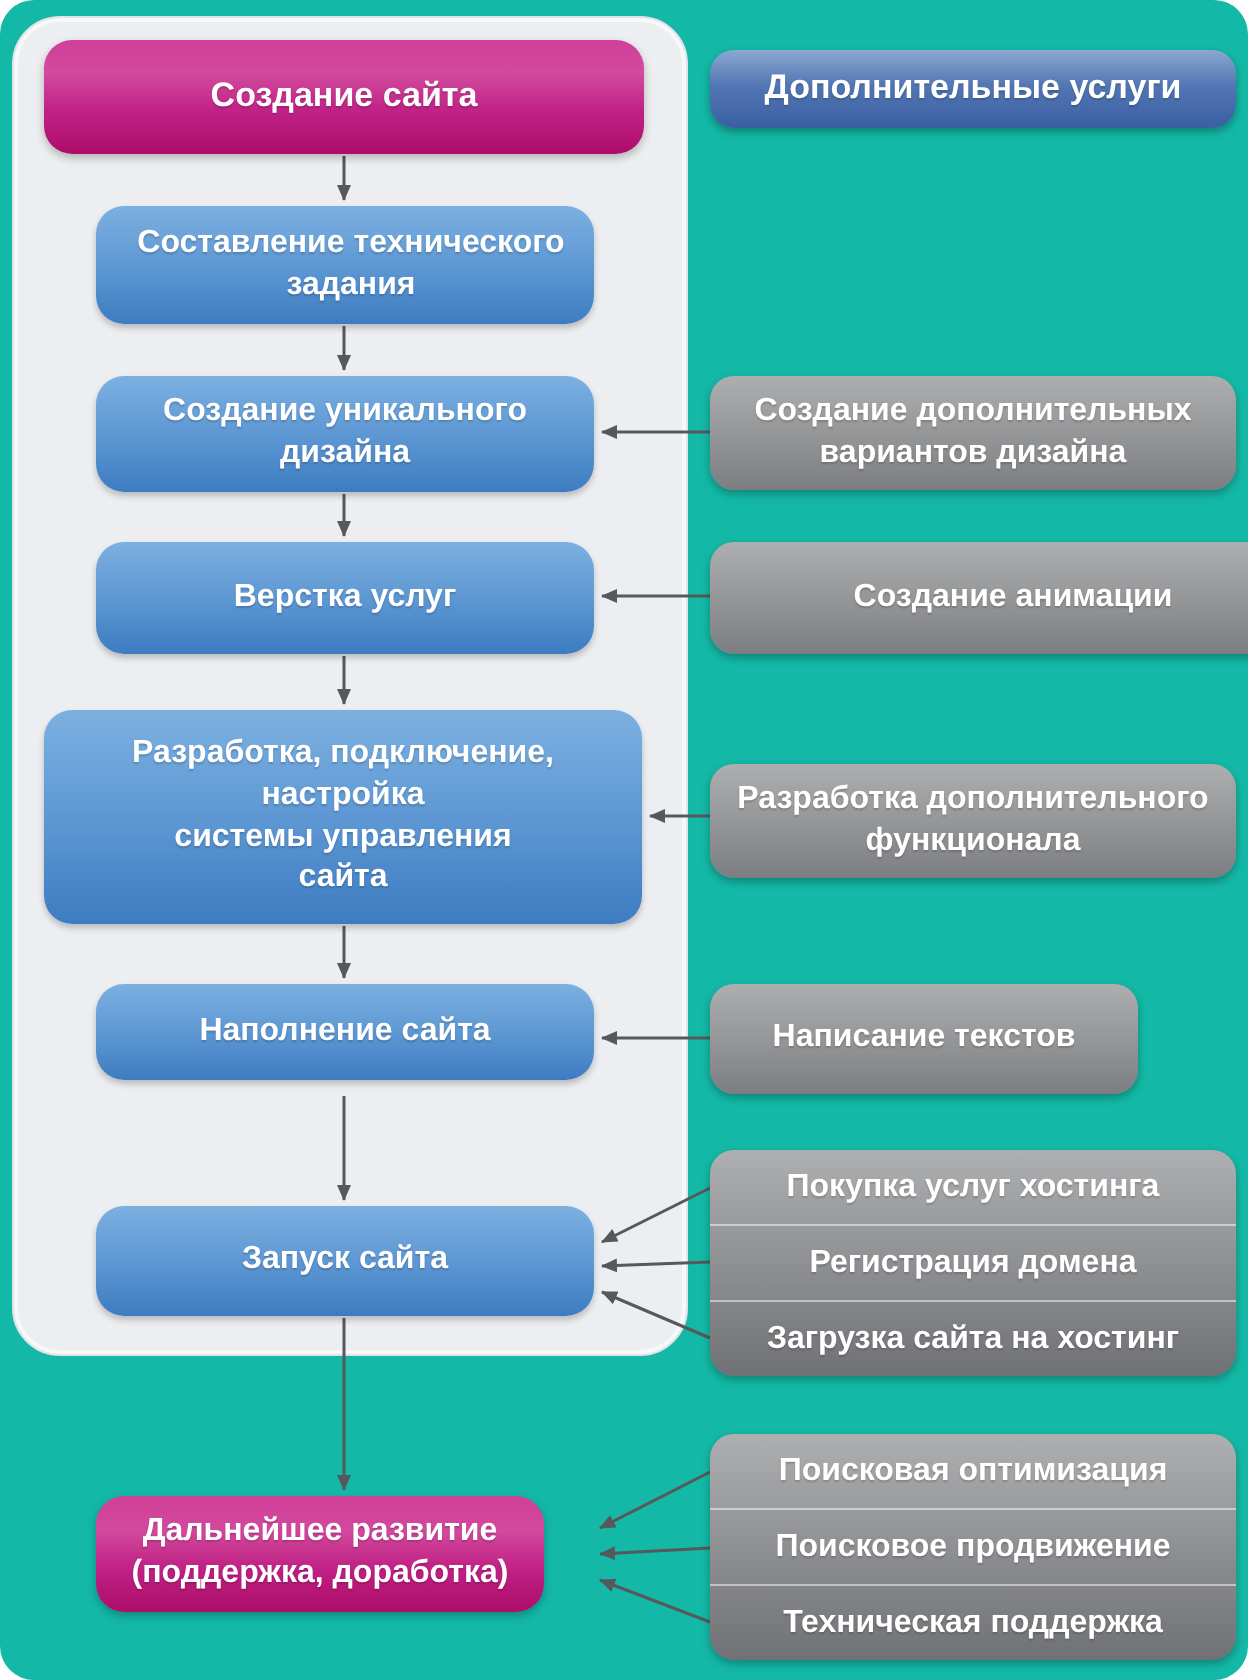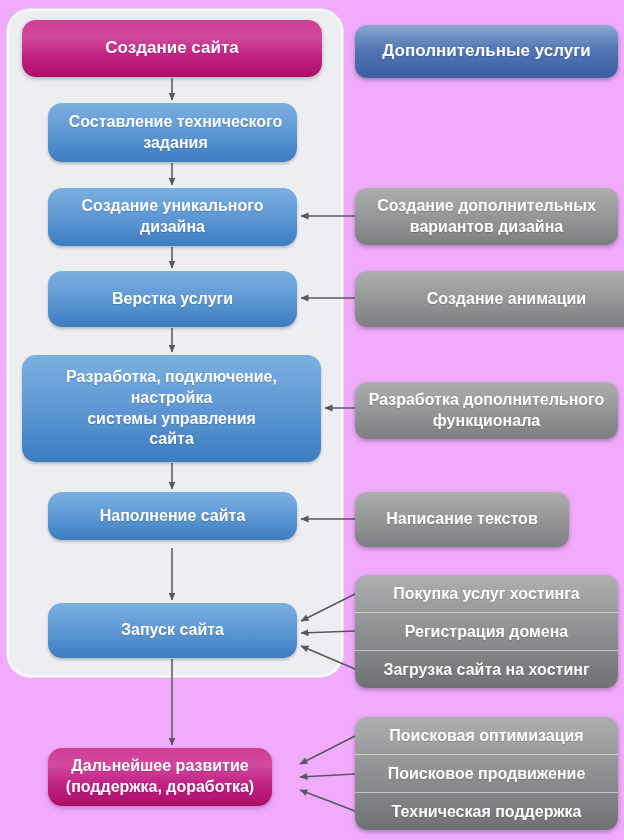--- a/index.html
+++ b/index.html
@@ -1,21 +1,22 @@
 <!DOCTYPE html>
 <html><head>
 <meta charset="utf-8">
 <style>
   html,body{margin:0;padding:0;background:#ffffff;}
   .stage{
     position:relative;
     width:624px;height:840px;
-    background:#f0abfc;
+    background:#14b8a6;
     font-family:"Liberation Sans", sans-serif;
     overflow:hidden;
+    border-radius:17px;
   }
   .panel{
     position:absolute;
     left:6px;top:8px;width:336px;height:668px;
     background:#edeef1;
     border:1px solid #e2e3e6;
     border-radius:24px;
     box-shadow:inset 0 0 0 2px #f7f8f9;
   }
   .arrows{
@@ -116,35 +117,35 @@
   </svg>
 
   <div class="box pink" style="left:22px;top:20px;width:300px;height:57px;">Создание сайта</div>
 
   <div class="box blue" style="left:48px;top:103px;width:249px;height:59px;padding-left:16px;">Составление технического
 задания</div>
 
   <div class="box blue" style="left:48px;top:188px;width:249px;height:58px;">Создание уникального
 дизайна</div>
 
-  <div class="box blue" style="left:48px;top:271px;width:249px;height:56px;">Верстка услуги</div>
+  <div class="box blue" style="left:48px;top:271px;width:249px;height:56px;">Верстка услуг</div>
 
   <div class="box blue" style="left:22px;top:355px;width:299px;height:107px;">Разработка, подключение,
 настройка
 системы управления
 сайта</div>
 
   <div class="box blue" style="left:48px;top:492px;width:249px;height:48px;">Наполнение сайта</div>
 
   <div class="box blue" style="left:48px;top:603px;width:249px;height:55px;">Запуск сайта</div>
 
   <div class="box pink" style="left:48px;top:748px;width:224px;height:58px;font-size:16px;">Дальнейшее развитие
 (поддержка, доработка)</div>
 
-  <div class="box steel" style="left:355px;top:25px;width:263px;height:53px;">Дополнительные услуги</div>
+  <div class="box steel" style="left:355px;top:25px;width:263px;height:39px;">Дополнительные услуги</div>
 
   <div class="box gray" style="left:355px;top:188px;width:263px;height:57px;">Создание дополнительных
 вариантов дизайна</div>
 
   <div class="box gray" style="left:355px;top:271px;width:303px;height:56px;">Создание анимации</div>
 
   <div class="box gray" style="left:355px;top:382px;width:263px;height:57px;">Разработка дополнительного
 функционала</div>
 
   <div class="box gray" style="left:355px;top:492px;width:214px;height:55px;">Написание текстов</div>

